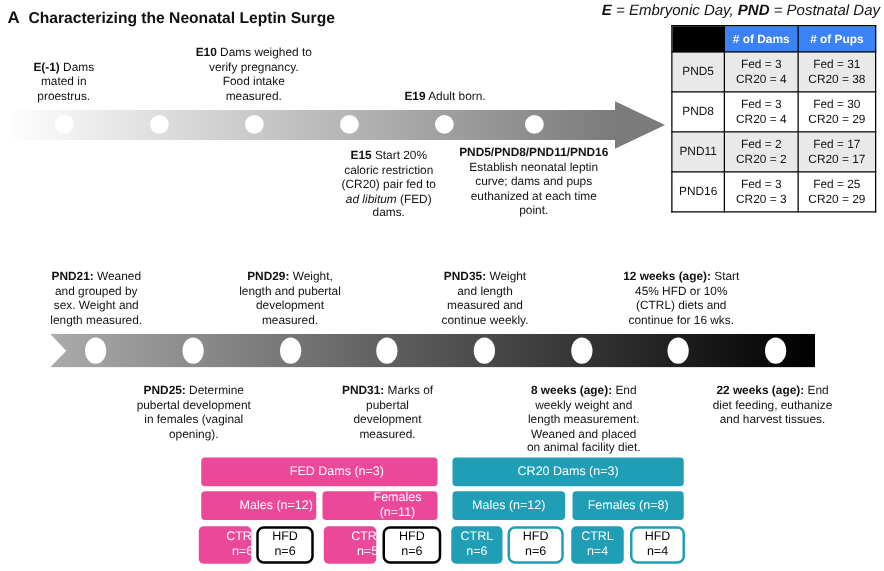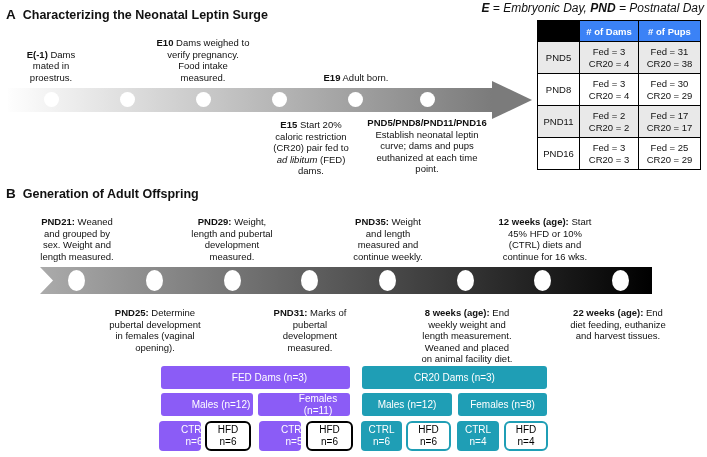--- a/index.html
+++ b/index.html
@@ -53,21 +53,21 @@
   }
   .counts td.rowlabel{width:42px;}
   .counts td.dams{width:59px;}
   .counts td.pups{width:62px;margin-top:12px;}
   .counts tbody tr:nth-child(odd) td{background:#e9e9e9;}
   
   .fbox{
     position:absolute; box-sizing:border-box; display:flex; align-items:center; justify-content:center;
     text-align:center; font-size:10px; color:#fff; border-radius:3px; line-height:12px;
   }
-  .fbox.black{background:#8b5cf6;padding-left:28px;}
+  .fbox.black{background:#ec4899;padding-left:28px;}
   .fbox.teal{background:var(--teal);}
   .gbox{white-space:pre-line; border-radius:4px;}
   .hbox{background:#fff; color:#000; border-radius:6px; white-space:pre-line;}
   .hbox.bblack{border:2.5px solid #000;}
   .hbox.bteal{border:2.5px solid var(--teal);}
 </style>
 </head>
 <body>
 
 <div class="stage">
@@ -140,23 +140,20 @@
       <tr>
         <td class="rowlabel">PND16</td>
         <td class="dams">Fed = 3
 CR20 = 3</td>
         <td class="pups">Fed = 25
 CR20 = 29</td>
       </tr>
     </tbody>
   </table>
 
-  <div class="panel-title" style="left:6px; top:184px;">
-    <span class="letter">B</span><span class="ptitle">Generation of Adult Offspring</span>
-  </div>
 
   <div class="lbl" style="left:77px;  bottom:195px;"><span class="seg-b">PND21:</span><span class="seg-n"> Weaned
 and grouped by
 sex. Weight and
 length measured.</span></div>
   <div class="lbl" style="left:232px; bottom:195px;"><span class="seg-b">PND29:</span><span class="seg-n"> Weight,
 length and pubertal
 development
 measured.</span></div>
   <div class="lbl" style="left:388px; bottom:195px;"><span class="seg-b">PND35:</span><span class="seg-n"> Weight

